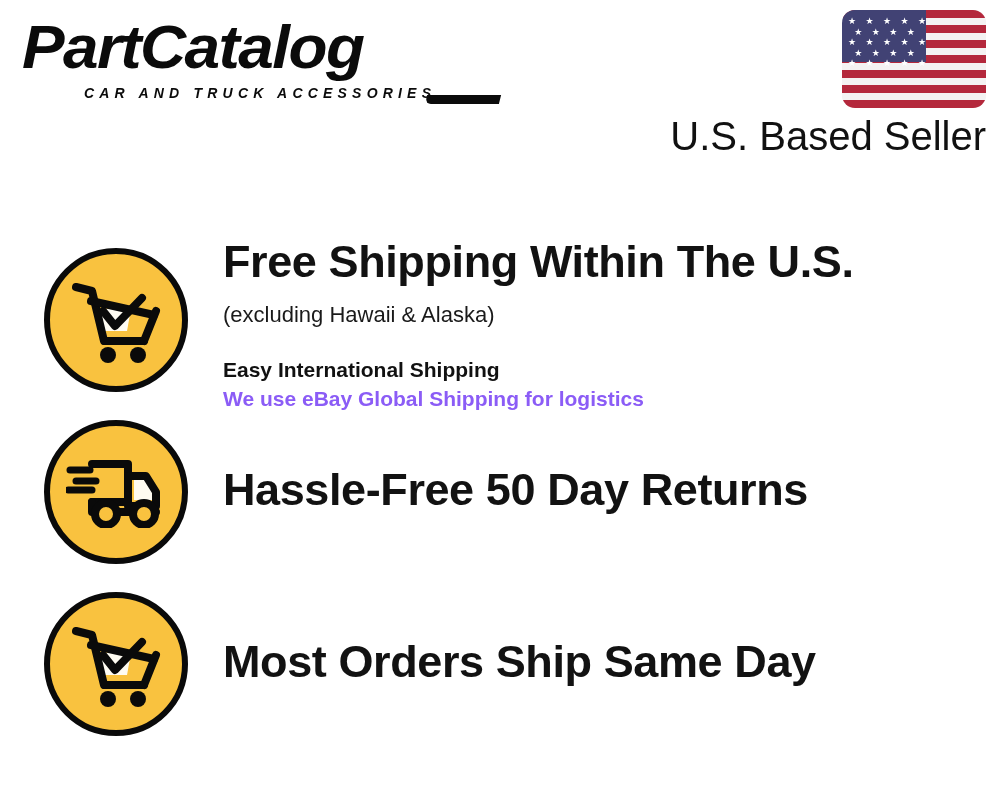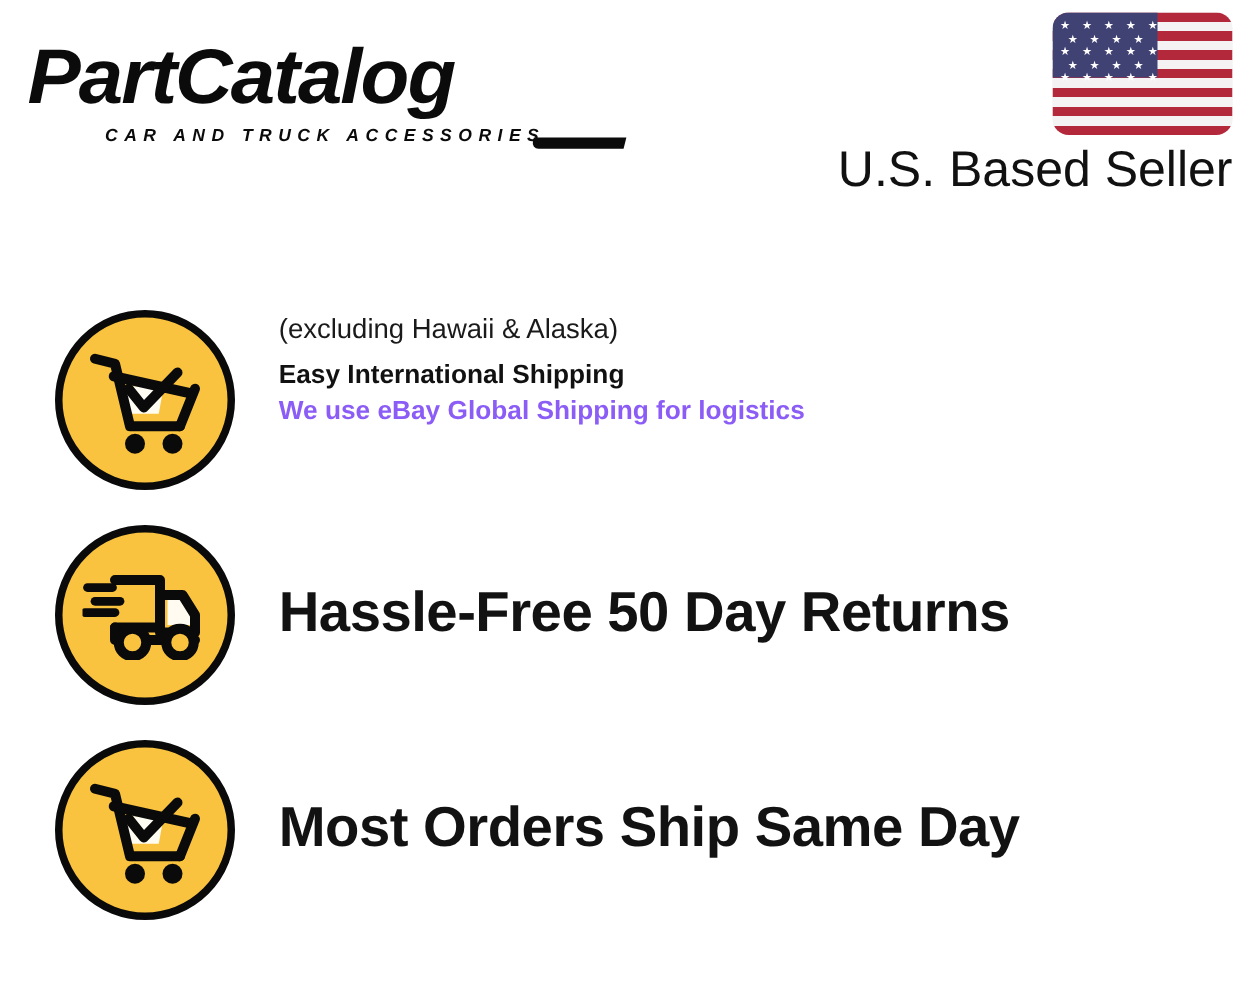--- a/index.html
+++ b/index.html
@@ -20,21 +20,21 @@
   .header {
     position: absolute;
     top: 0; left: 0;
     width: 1000px;
     height: 170px;
   }
 
   .brand-logo {
     position: absolute;
     left: 22px;
-    top: 26px;
+    top: 11px;
     width: 470px;
     height: 90px;
   }
   .brand-wordmark {
     font-family: "Liberation Sans", sans-serif;
     font-size: 62px;
     font-weight: 700;
     font-style: italic;
     letter-spacing: -1.5px;
     line-height: 72px;
@@ -166,21 +166,21 @@
   }
   .feature-sub {
     font-size: 22px;
     font-weight: 400;
     line-height: 30px;
     color: #1a1a1a;
     margin-top: 12px;
     white-space: nowrap;
   }
   .feature-extra {
-    margin-top: 8px;
+    margin-top: 26px;
   }
   .feature-extra-title {
     font-size: 21px;
     font-weight: 700;
     line-height: 28px;
     color: #111111;
     white-space: nowrap;
   }
   .feature-extra-sub {
     font-size: 21px;
@@ -226,20 +226,21 @@
         <path d="M46 34 L63 34 L59 56 L30 56 L26 34 Z" fill="#FFFCF2"></path>
         <path d="M8 12 L24 16 L36 66 L76 66" stroke="#0A0A0A" stroke-width="8" stroke-linecap="round" stroke-linejoin="round" fill="none"></path>
         <path d="M23 26 L86 40" stroke="#0A0A0A" stroke-width="8" stroke-linecap="round" fill="none"></path>
         <path d="M76 66 L88 36" stroke="#0A0A0A" stroke-width="8" stroke-linecap="round" fill="none"></path>
         <path d="M35 36 L47 51 L74 23" stroke="#0A0A0A" stroke-width="8" stroke-linecap="round" stroke-linejoin="round" fill="none"></path>
         <circle cx="40" cy="80" r="8" fill="#0A0A0A"></circle>
         <circle cx="70" cy="80" r="8" fill="#0A0A0A"></circle>
       </svg>
     </div>
     <div class="feature-text">
+      <div class="feature-title">Free Shipping Within The U.S.</div>
       <div class="feature-sub">(excluding Hawaii &amp; Alaska)</div>
       <div class="feature-extra">
         <div class="feature-extra-title">Easy International Shipping</div>
         <div class="feature-extra-sub">We use eBay Global Shipping for logistics</div>
       </div>
     </div>
   </div>
 
   <div class="feature-row row-1">
     <div class="feature-icon">

